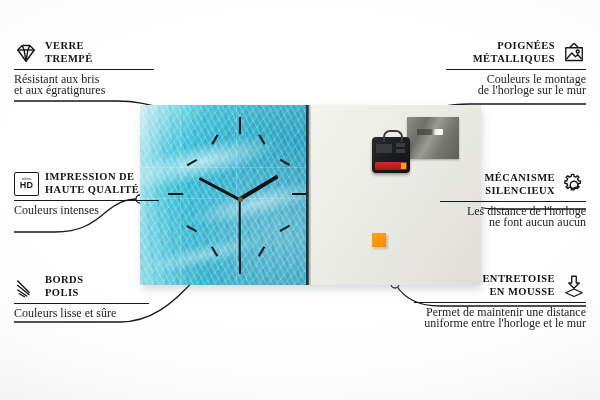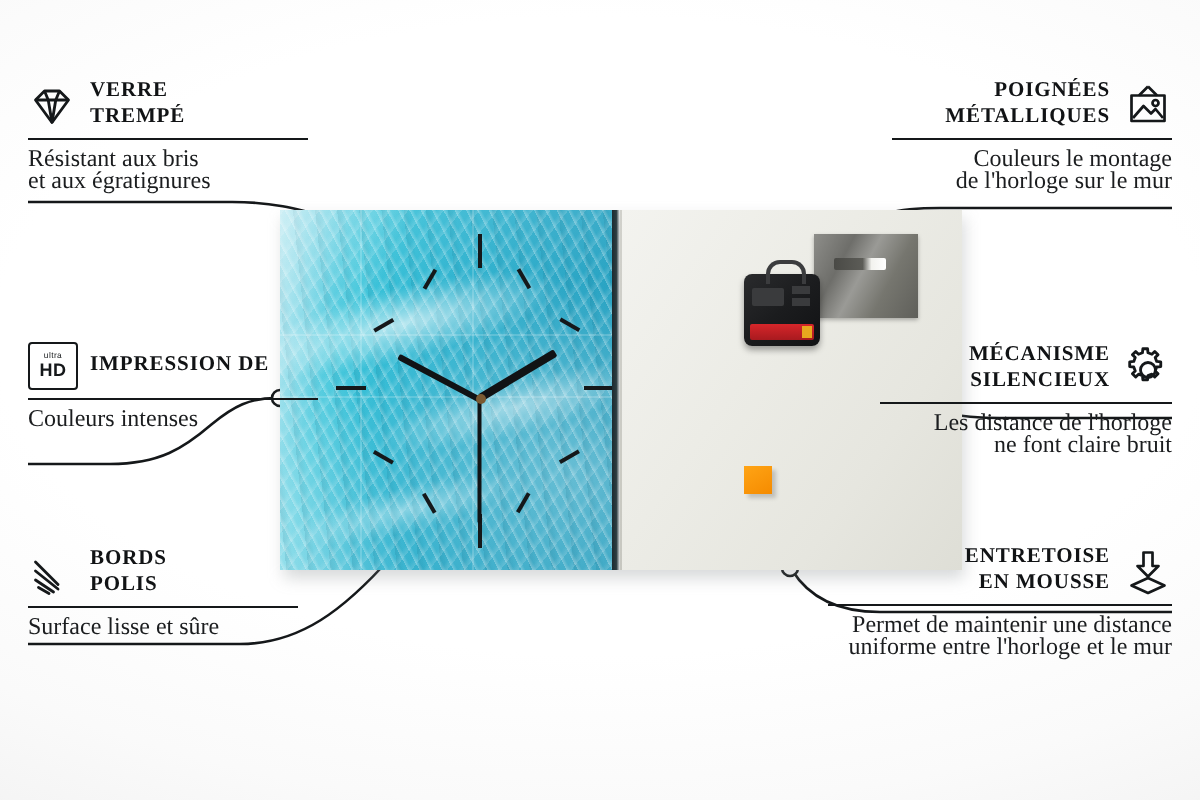--- a/index.html
+++ b/index.html
@@ -238,20 +238,21 @@
   <div class="callout co-left" style="left:14px;top:171px;width:145px;">
     <div class="co-head">
       <span class="ico">
         <span class="hdbox">
           <span class="u">ultra</span>
           <span class="hd">HD</span>
         </span>
       </span>
       <span>
         <span class="co-title" style="display:block">IMPRESSION DE</span>
+        <span class="co-title" style="display:block">HAUTE QUALITÉ</span>
       </span>
     </div>
     <div class="co-rule"></div>
     <div class="co-sub">Couleurs intenses</div>
   </div>
 
   <div class="callout co-left" style="left:14px;top:274px;width:135px;">
     <div class="co-head">
       <span class="ico">
         <svg viewBox="0 0 32 32">
@@ -262,21 +263,21 @@
               <path d="M7 25 L14 29"></path>
         </g>
           </svg>
       </span>
       <span>
         <span class="co-title" style="display:block">BORDS</span>
         <span class="co-title" style="display:block">POLIS</span>
       </span>
     </div>
     <div class="co-rule"></div>
-    <div class="co-sub">Surface lisse et sûre</div>
+    <div class="co-sub">Couleurs lisse et sûre</div>
   </div>
 
   <div class="callout co-right" style="left:446px;top:40px;width:140px;">
     <div class="co-head">
       <span>
         <span class="co-title" style="display:block;text-align:right">POIGNÉES</span>
         <span class="co-title" style="display:block;text-align:right">MÉTALLIQUES</span>
       </span>
       <span class="ico">
         <svg viewBox="0 0 32 32">
@@ -304,21 +305,21 @@
         <svg viewBox="0 0 32 32">
             <g fill="none" stroke="#15181a" stroke-width="1.9" stroke-linejoin="round">
           <path d="M16 4.5 l2.6 1 1.9-1.9 2.2 2.2 -1.9 1.9 1 2.6 2.7 .3 0 3.1 -2.7 .3 -1 2.6 1.9 1.9 -2.2 2.2 -1.9-1.9 -2.6 1 -.3 2.7 -3.1 0 -.3-2.7 -2.6-1 -1.9 1.9 -2.2-2.2 1.9-1.9 -1-2.6 -2.7-.3 0-3.1 2.7-.3 1-2.6 -1.9-1.9 2.2-2.2 1.9 1.9 2.6-1 .3-2.7 3.1 0 z"></path>
           <circle cx="16" cy="16" r="5"></circle>
         </g>
           </svg>
       </span>
     </div>
     <div class="co-rule"></div>
     <div class="co-sub">Les distance de l'horloge</div>
-    <div class="co-sub">ne font claire bruit</div>
+    <div class="co-sub">ne font aucun aucun</div>
   </div>
 
   <div class="callout co-right" style="left:414px;top:273px;width:172px;">
     <div class="co-head">
       <span>
         <span class="co-title" style="display:block;text-align:right">ENTRETOISE</span>
         <span class="co-title" style="display:block;text-align:right">EN MOUSSE</span>
       </span>
       <span class="ico">
         <svg viewBox="0 0 32 32">

